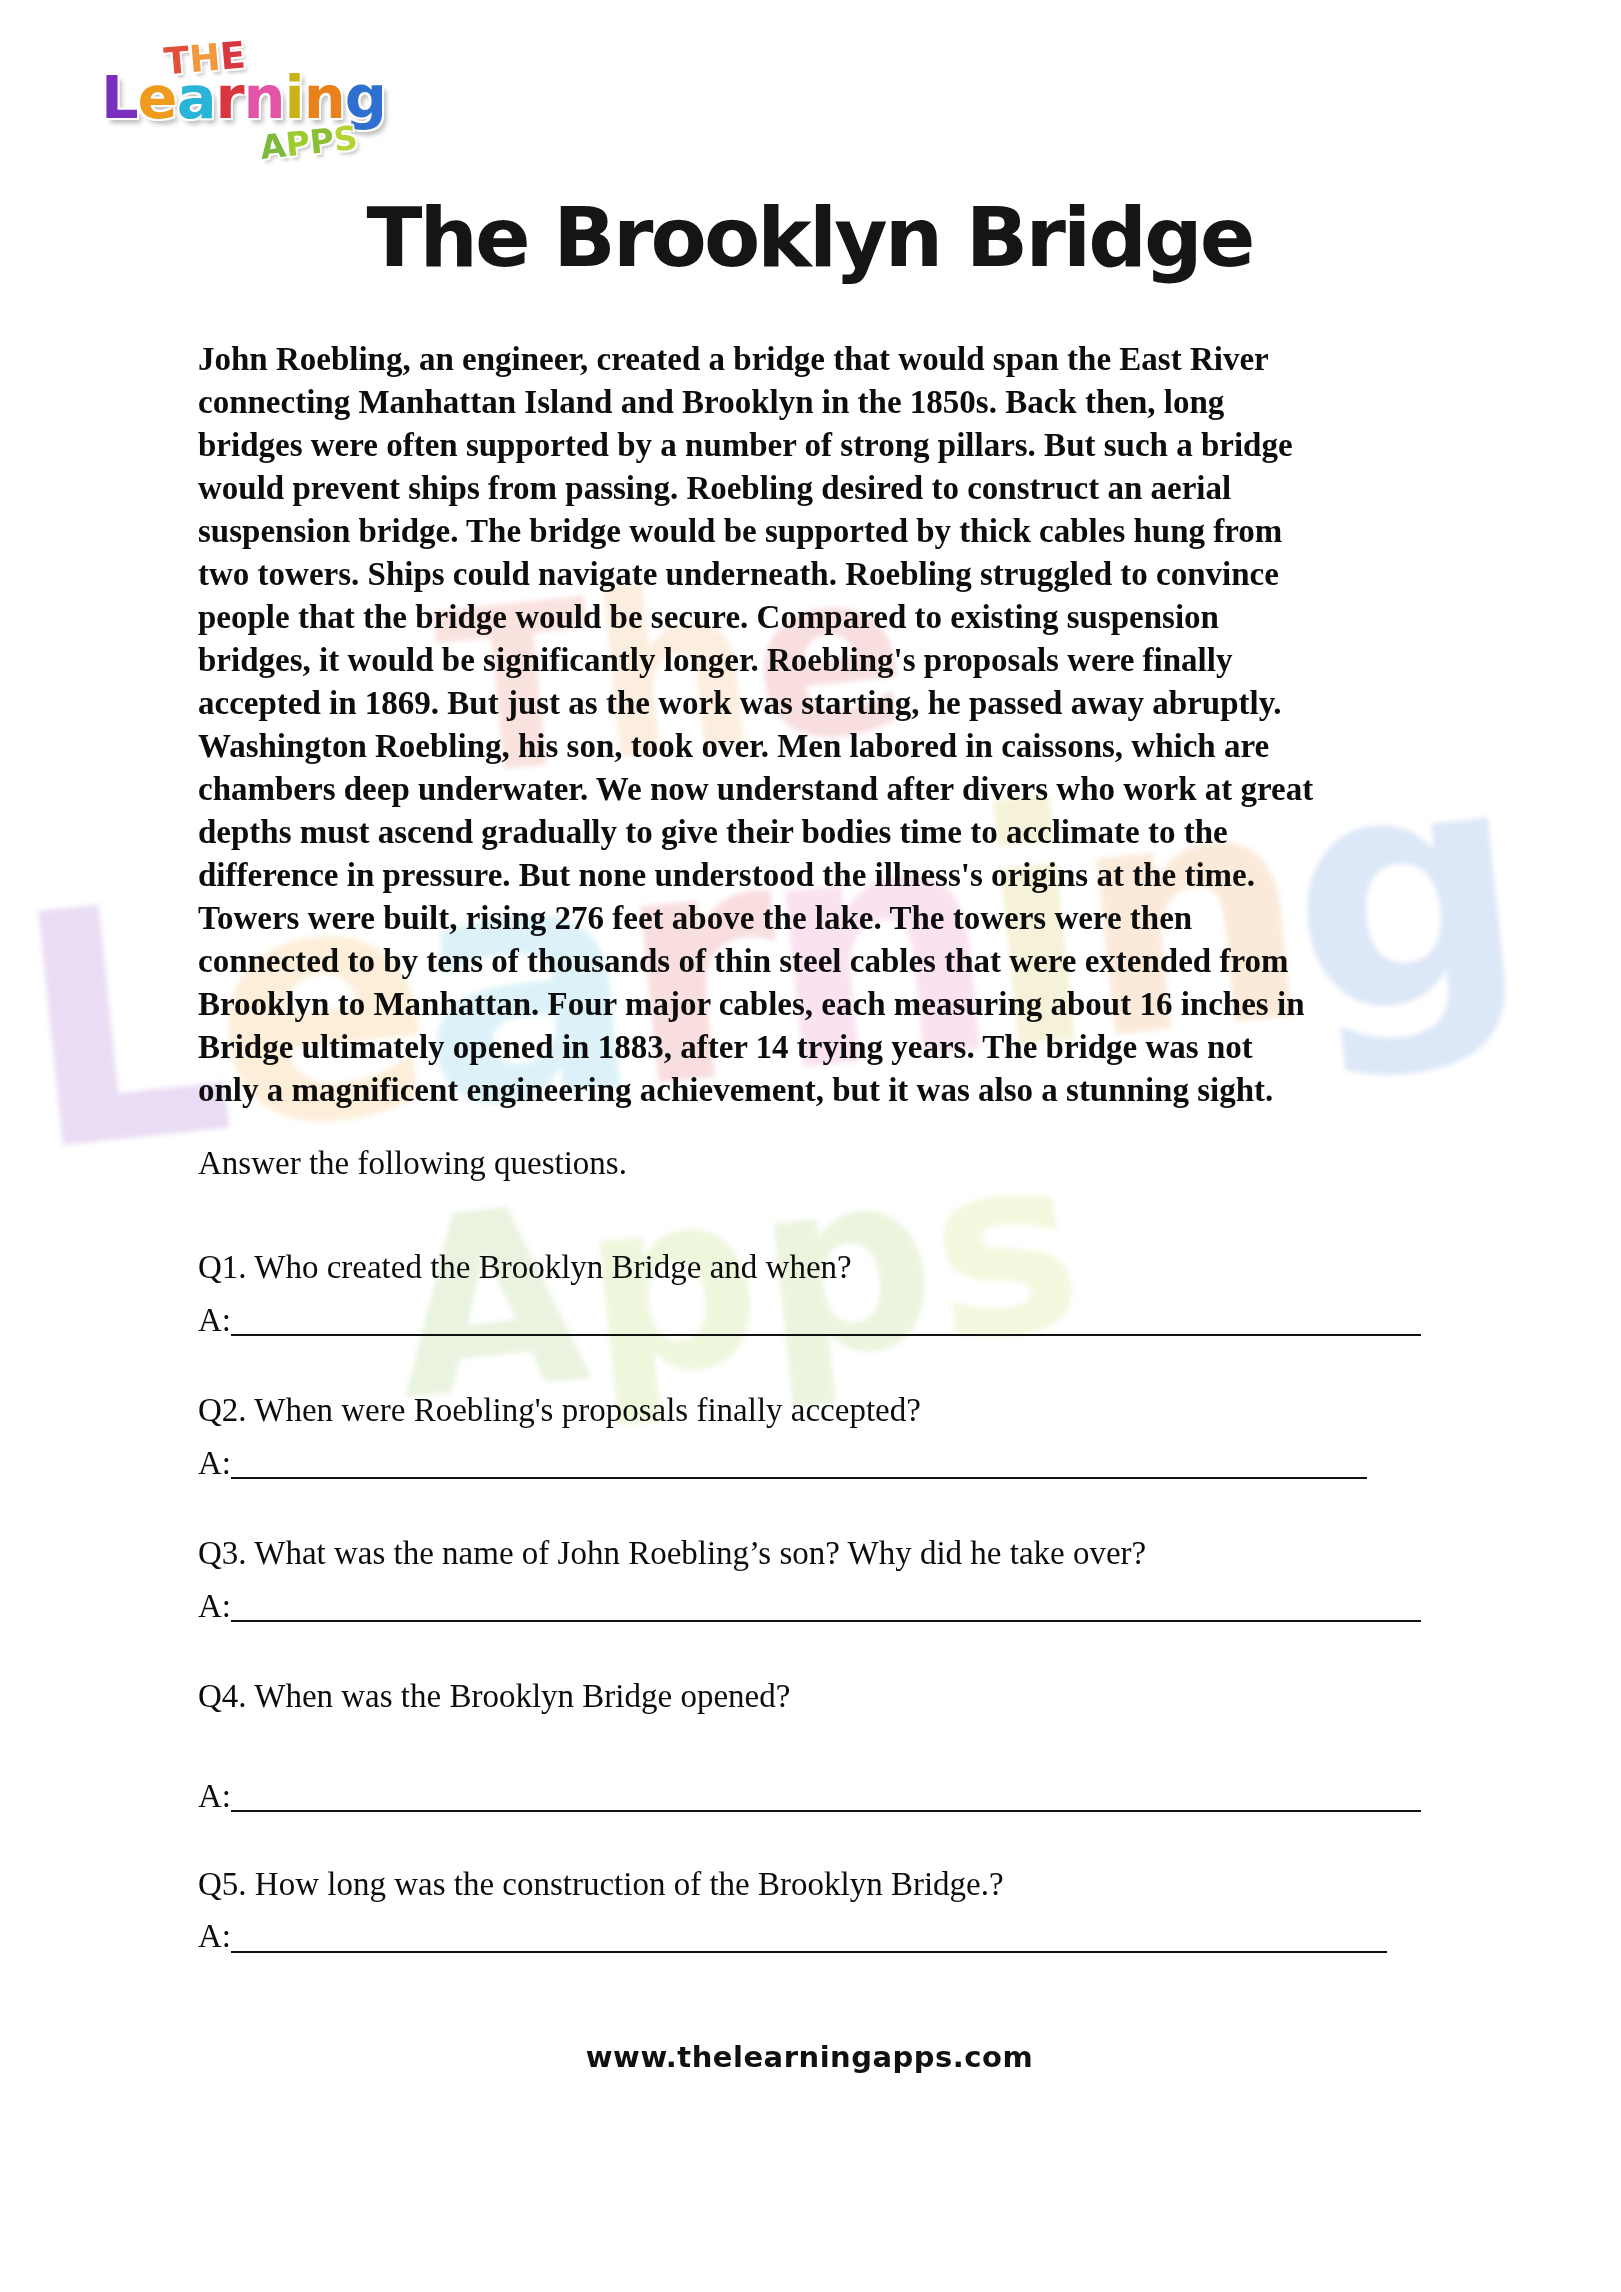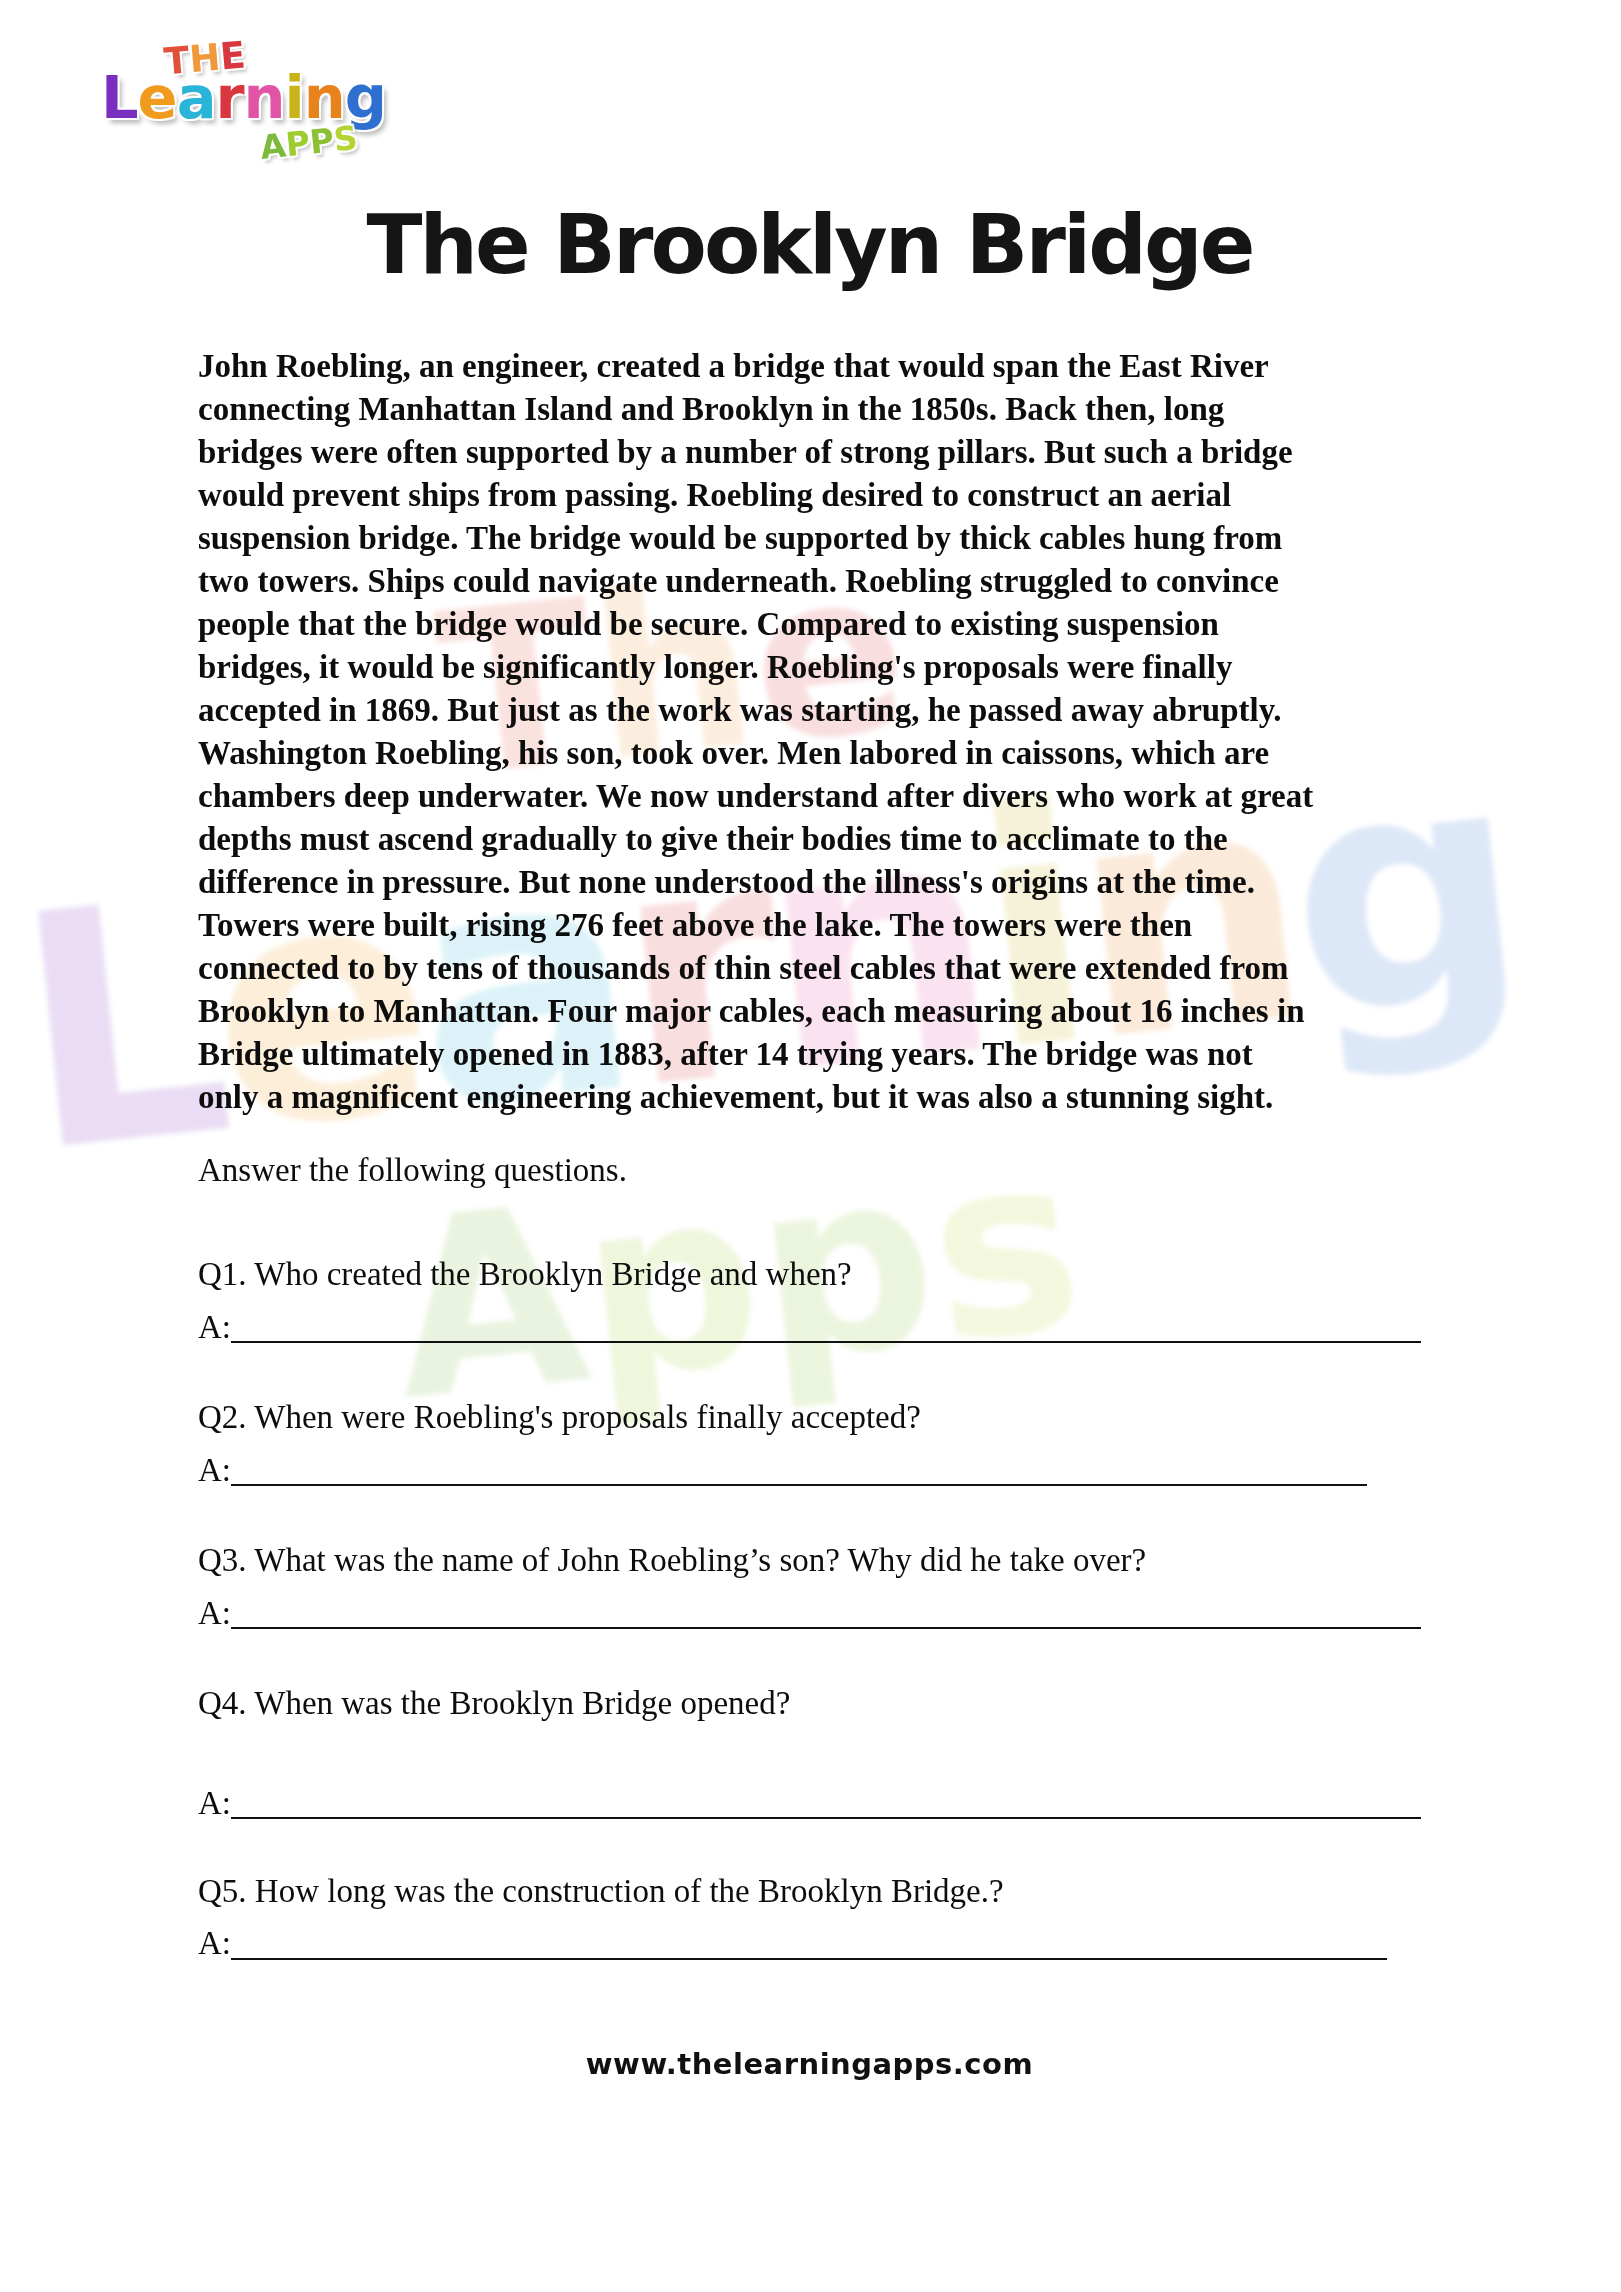--- a/index.html
+++ b/index.html
@@ -68,21 +68,21 @@
   .wm-apps     { font-size: 245px; line-height: 284px; }
 
   
   .content {
     position: relative;
     z-index: 1;
     margin: 0 200px 0 198px; 
   }
   .title {
     padding-top: 182px;
-    margin: 16px;
+    margin: 9px;
     text-align: center;
     font-family: "DejaVu Sans", sans-serif;
     font-weight: bold;
     font-size: 82px;
     letter-spacing: -2.9px;
     color: #151515;
     line-height: 1.15;
   }
   .passage { margin-top: 53px; }
   .passage-line {

